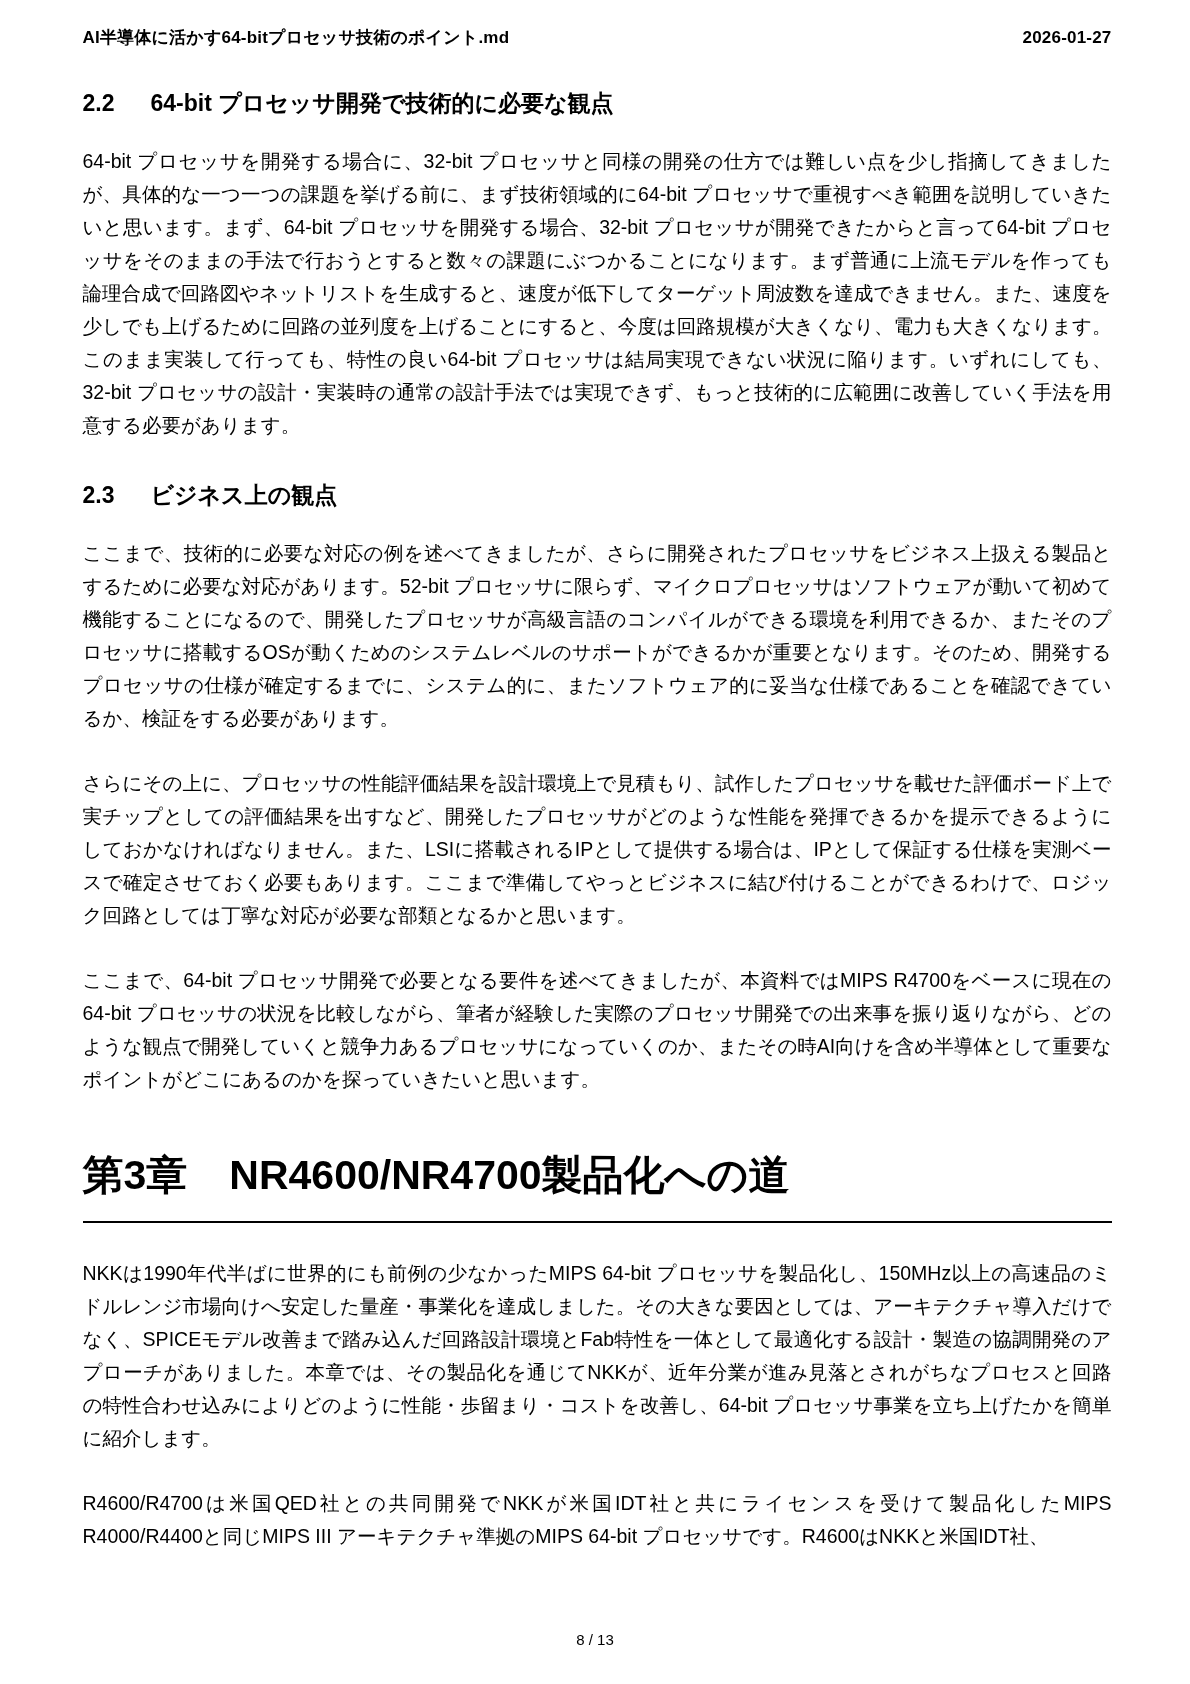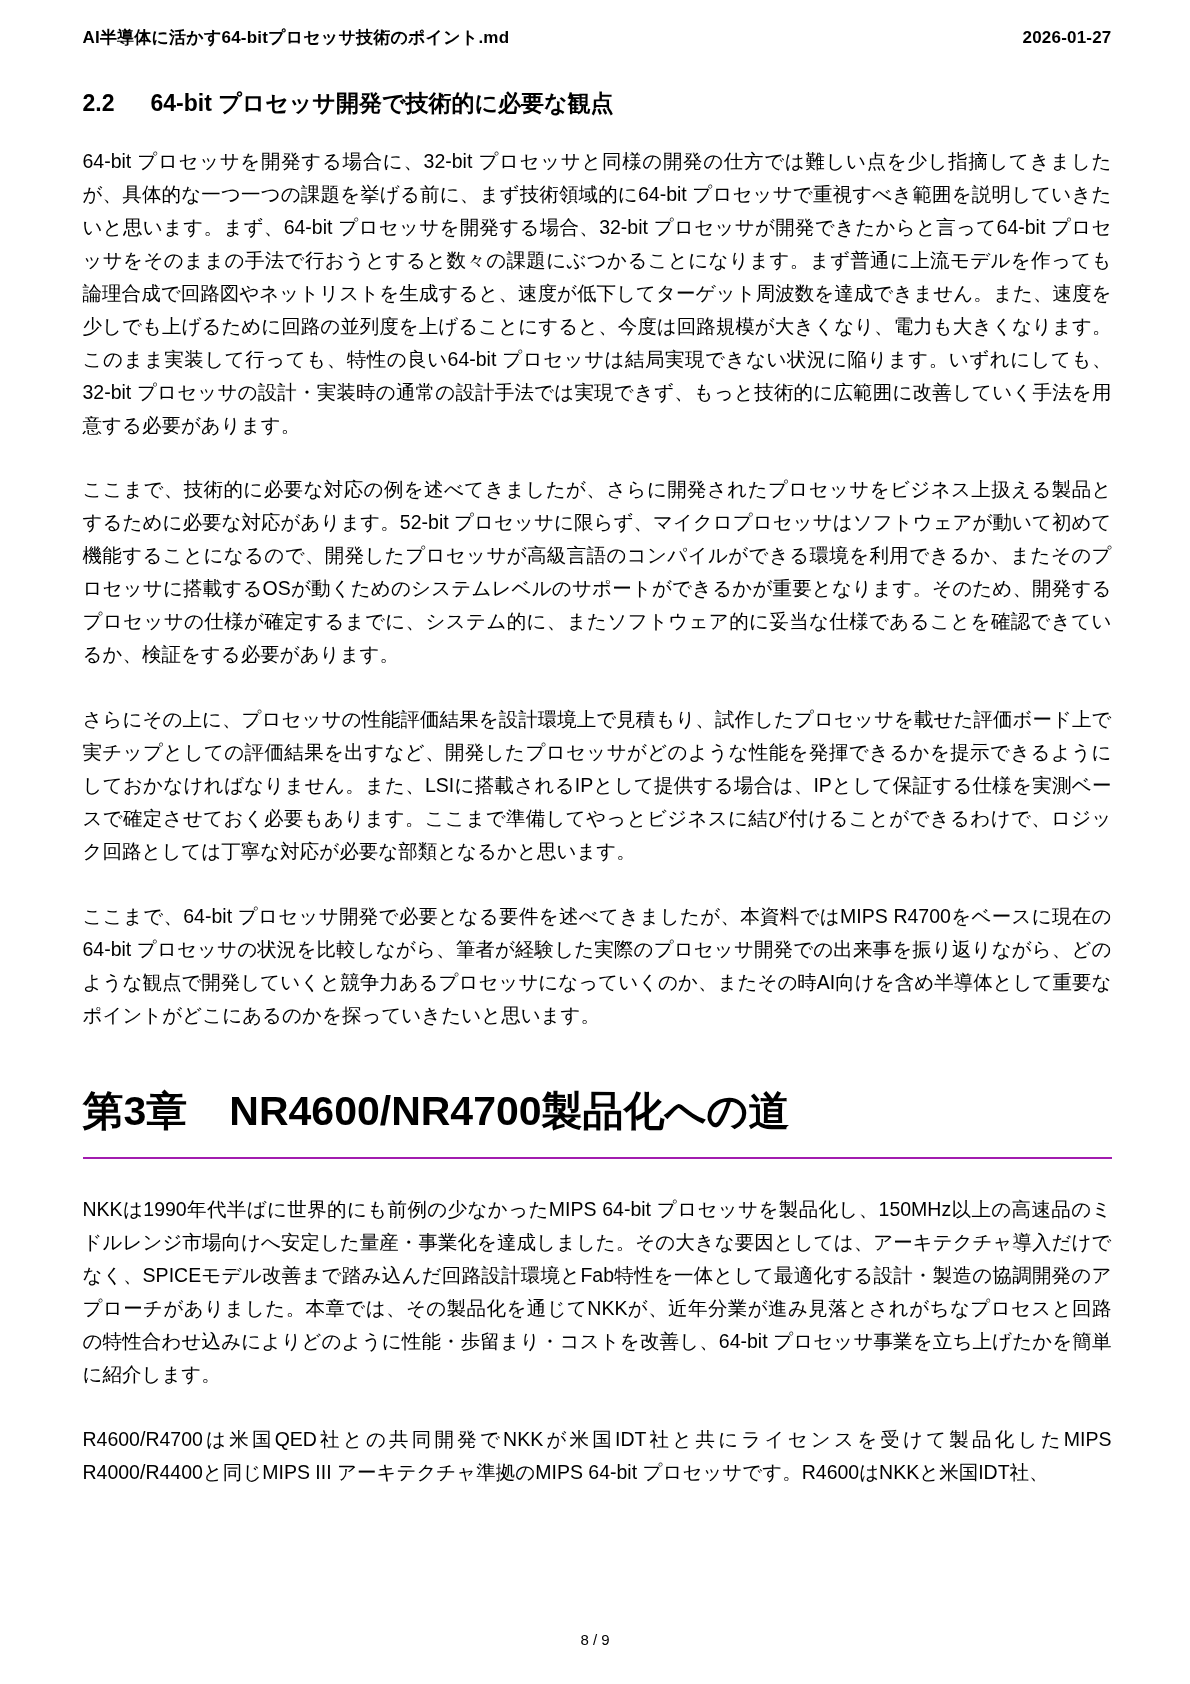--- a/index.html
+++ b/index.html
@@ -40,21 +40,21 @@
     line-height: 1.3;
   }
   h2.section-heading .h-num { margin-right: 36px; }
   h1.chapter-heading {
     font-size: 41px;
     font-weight: 600;
     text-align: left;
     line-height: 1.25;
     margin: 54px 0 0 0;
     padding-bottom: 20px;
-    border-bottom: 2px solid #a21caf;
+    border-bottom: 2px solid #000000;
   }
   h1.chapter-heading .h-num { margin-right: 42px; }
   .after-rule { margin-top: 34px !important; }
   .doc-footer {
     position: absolute;
     left: 0;
     right: 0;
     bottom: 36px;
     text-align: center;
     font-size: 15px;
@@ -73,34 +73,37 @@
 
   <div class="doc-body">
 
 
     <h2 class="section-heading">
       <span class="h-num">2.2</span><span class="h-title">64-bit プロセッサ開発で技術的に必要な観点</span>
     </h2>
 
     <p>64-bit プロセッサを開発する場合に、32-bit プロセッサと同様の開発の仕方では難しい点を少し指摘してきましたが、具体的な一つ一つの課題を挙げる前に、まず技術領域的に64-bit プロセッサで重視すべき範囲を説明していきたいと思います。まず、64-bit プロセッサを開発する場合、32-bit プロセッサが開発できたからと言って64-bit プロセッサをそのままの手法で行おうとすると数々の課題にぶつかることになります。まず普通に上流モデルを作っても論理合成で回路図やネットリストを生成すると、速度が低下してターゲット周波数を達成できません。また、速度を少しでも上げるために回路の並列度を上げることにすると、今度は回路規模が大きくなり、電力も大きくなります。このまま実装して行っても、特性の良い64-bit プロセッサは結局実現できない状況に陥ります。いずれにしても、32-bit プロセッサの設計・実装時の通常の設計手法では実現できず、もっと技術的に広範囲に改善していく手法を用意する必要があります。</p>
 
+    <h2 class="section-heading">
+      <span class="h-num">2.3</span><span class="h-title">ビジネス上の観点</span>
+    </h2>
 
     <p>ここまで、技術的に必要な対応の例を述べてきましたが、さらに開発されたプロセッサをビジネス上扱える製品とするために必要な対応があります。52-bit プロセッサに限らず、マイクロプロセッサはソフトウェアが動いて初めて機能することになるので、開発したプロセッサが高級言語のコンパイルができる環境を利用できるか、またそのプロセッサに搭載するOSが動くためのシステムレベルのサポートができるかが重要となります。そのため、開発するプロセッサの仕様が確定するまでに、システム的に、またソフトウェア的に妥当な仕様であることを確認できているか、検証をする必要があります。</p>
 
     <p>さらにその上に、プロセッサの性能評価結果を設計環境上で見積もり、試作したプロセッサを載せた評価ボード上で実チップとしての評価結果を出すなど、開発したプロセッサがどのような性能を発揮できるかを提示できるようにしておかなければなりません。また、LSIに搭載されるIPとして提供する場合は、IPとして保証する仕様を実測ベースで確定させておく必要もあります。ここまで準備してやっとビジネスに結び付けることができるわけで、ロジック回路としては丁寧な対応が必要な部類となるかと思います。</p>
 
     <p>ここまで、64-bit プロセッサ開発で必要となる要件を述べてきましたが、本資料ではMIPS R4700をベースに現在の64-bit プロセッサの状況を比較しながら、筆者が経験した実際のプロセッサ開発での出来事を振り返りながら、どのような観点で開発していくと競争力あるプロセッサになっていくのか、またその時AI向けを含め半導体として重要なポイントがどこにあるのかを探っていきたいと思います。</p>
 
     <h1 class="chapter-heading">
       <span class="h-num">第3章</span><span class="h-title">NR4600/NR4700製品化への道</span>
     </h1>
 
     <p class="after-rule">NKKは1990年代半ばに世界的にも前例の少なかったMIPS 64-bit プロセッサを製品化し、150MHz以上の高速品のミドルレンジ市場向けへ安定した量産・事業化を達成しました。その大きな要因としては、アーキテクチャ導入だけでなく、SPICEモデル改善まで踏み込んだ回路設計環境とFab特性を一体として最適化する設計・製造の協調開発のアプローチがありました。本章では、その製品化を通じてNKKが、近年分業が進み見落とされがちなプロセスと回路の特性合わせ込みによりどのように性能・歩留まり・コストを改善し、64-bit プロセッサ事業を立ち上げたかを簡単に紹介します。</p>
 
     <p>R4600/R4700は米国QED社との共同開発でNKKが米国IDT社と共にライセンスを受けて製品化したMIPS R4000/R4400と同じMIPS III アーキテクチャ準拠のMIPS 64-bit プロセッサです。R4600はNKKと米国IDT社、</p>
 
   </div>
 
   <div class="doc-footer">
-    <span>8 / 9</span>
+    <span>8 / 13</span>
   </div>
 
 </div>
 
 </body></html>

